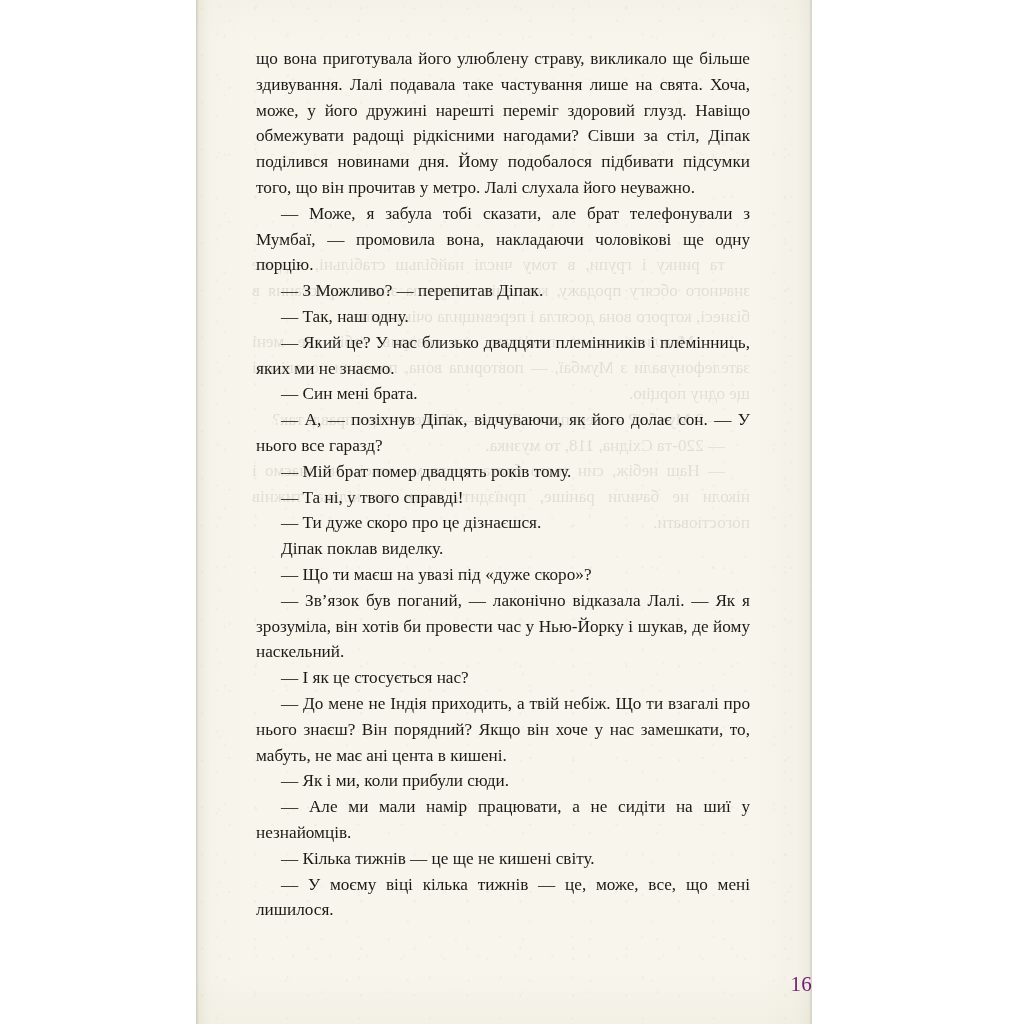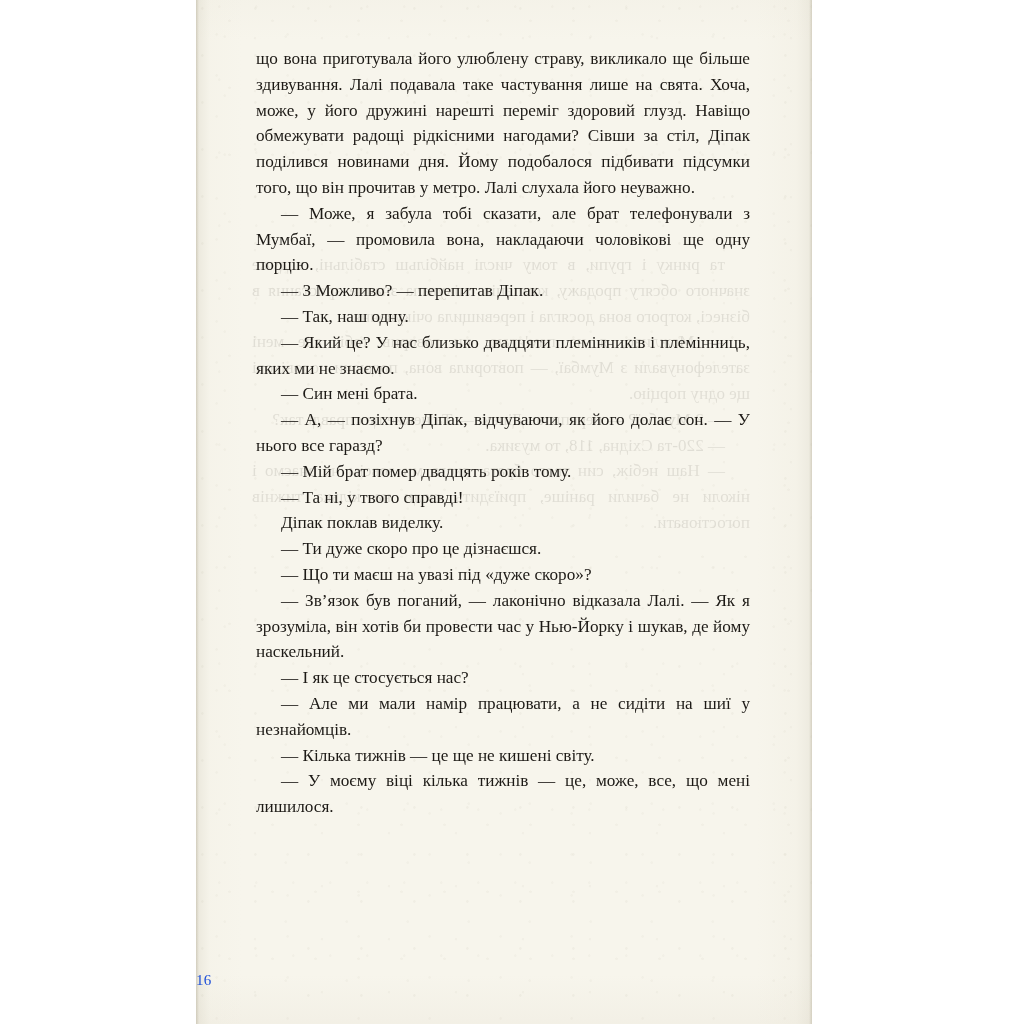--- a/index.html
+++ b/index.html
@@ -122,23 +122,23 @@
   .printed {
     filter: blur(0.12px);
   }
 
   
   #folio {
     position: absolute;
     left: 0;
     top: 972px;
     width: 616px;
-    text-align: left;
-    font-size: 15px;
-    color: #1d4ed8;
+    text-align: right;
+    font-size: 21px;
+    color: #701a75;
     letter-spacing: .3px;
   }
 
   
   .sheet-edge-left, .sheet-edge-right {
     position: absolute;
     top: 0;
     width: 3px;
     height: 1024px;
     pointer-events: none;
@@ -171,25 +171,27 @@
     <div id="text-column" class="printed" style="color: rgb(29, 26, 22);">
         <p class="cont">що вона приготувала його улюблену страву, викликало ще більше здивування. Лалі подавала таке частування лише на свята. Хоча, може, у його дружині нарешті переміг здоровий глузд. Навіщо обмежувати радощі рідкісними нагодами? Сівши за стіл, Діпак поділився новинами дня. Йому подобалося підбивати підсумки того, що він прочитав у метро. Лалі слухала його неуважно.</p>
         <p>— Може, я забула тобі сказати, але брат телефонували з Мумбаї, — промовила вона, накладаючи чоловікові ще одну порцію.</p>
         <p>— З Можливо? — перепитав Діпак.</p>
         <p>— Так, наш одну.</p>
         <p>— Який це? У нас близько двадцяти племінників і племінниць, яких ми не знаємо.</p>
         <p>— Син мені брата.</p>
         <p>— А, — позіхнув Діпак, відчуваючи, як його долає сон. — У нього все гаразд?</p>
         <p>— Мій брат помер двадцять років тому.</p>
         <p>— Та ні, у твого справді!</p>
+        <p>— Ти дуже скоро про це дізнаєшся.</p>
         <p>Діпак поклав виделку.</p>
-        <p>— Ти дуже скоро про це дізнаєшся.</p>
         <p>— Що ти маєш на увазі під «дуже скоро»?</p>
         <p>— Зв’язок був поганий, — лаконічно відказала Лалі. — Як я зрозуміла, він хотів би провести час у Нью-Йорку і шукав, де йому наскельний.</p>
         <p>— І як це стосується нас?</p>
+        <p>— До мене не Індія приходить, а твій небіж. Що ти взагалі про нього знаєш? Він порядний? Якщо він хоче у нас замешкати, то, мабуть, не має ані цента в кишені.</p>
+        <p>— Як і ми, коли прибули сюди.</p>
         <p>— Але ми мали намір працювати, а не сидіти на шиї у незнайомців.</p>
         <p>— Кілька тижнів — це ще не кишені світу.</p>
         <p>— У моєму віці кілька тижнів — це, може, все, що мені лишилося.</p>
       </div>
 
     <div id="folio" class="printed">16</div>
 
   </div>
 </div>
 

